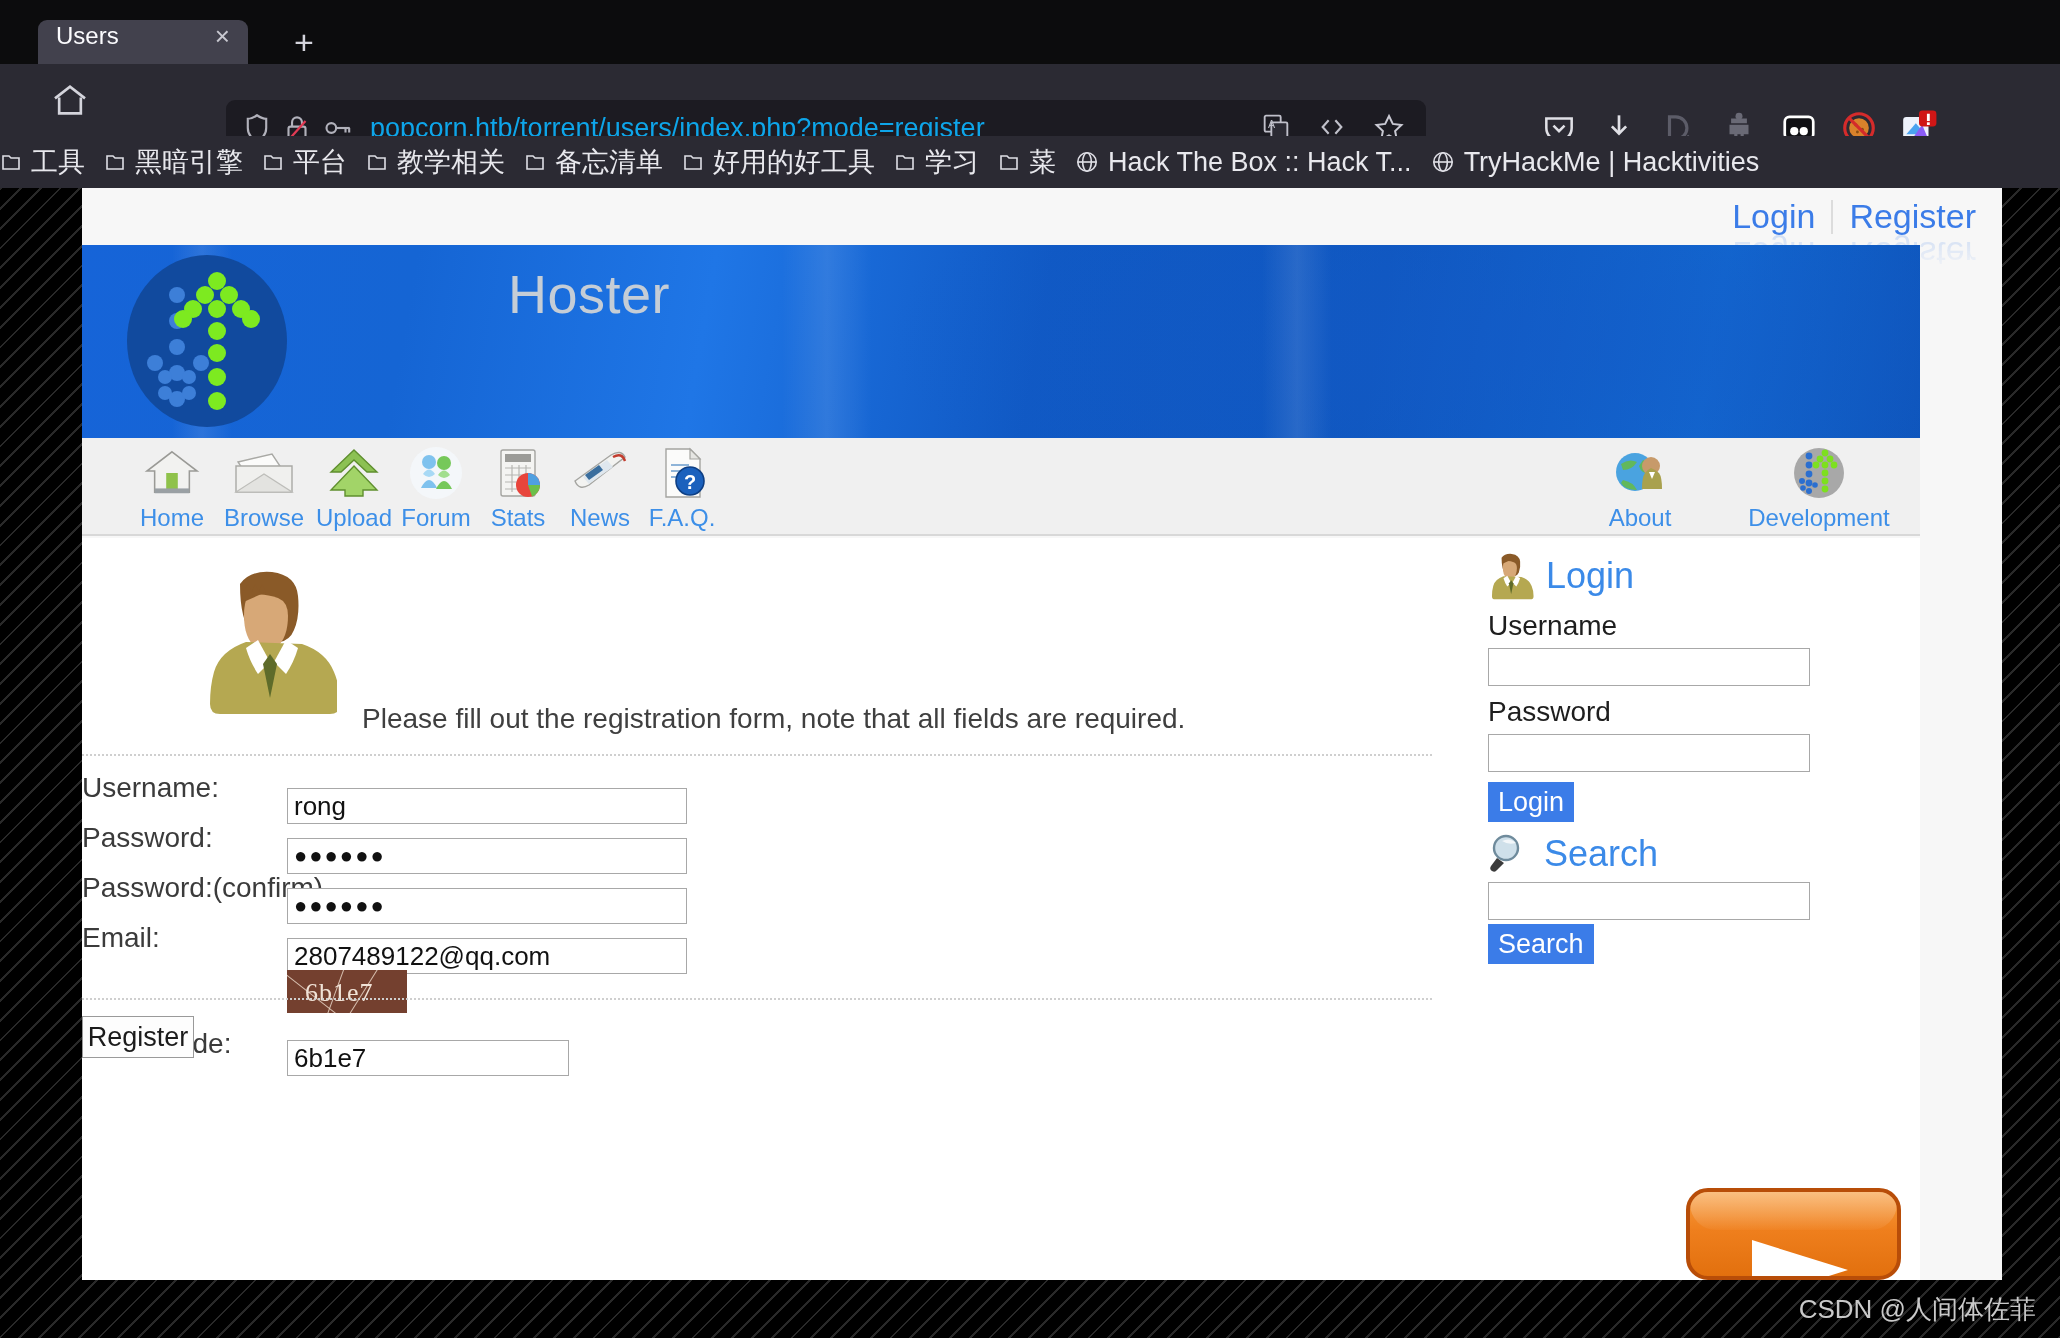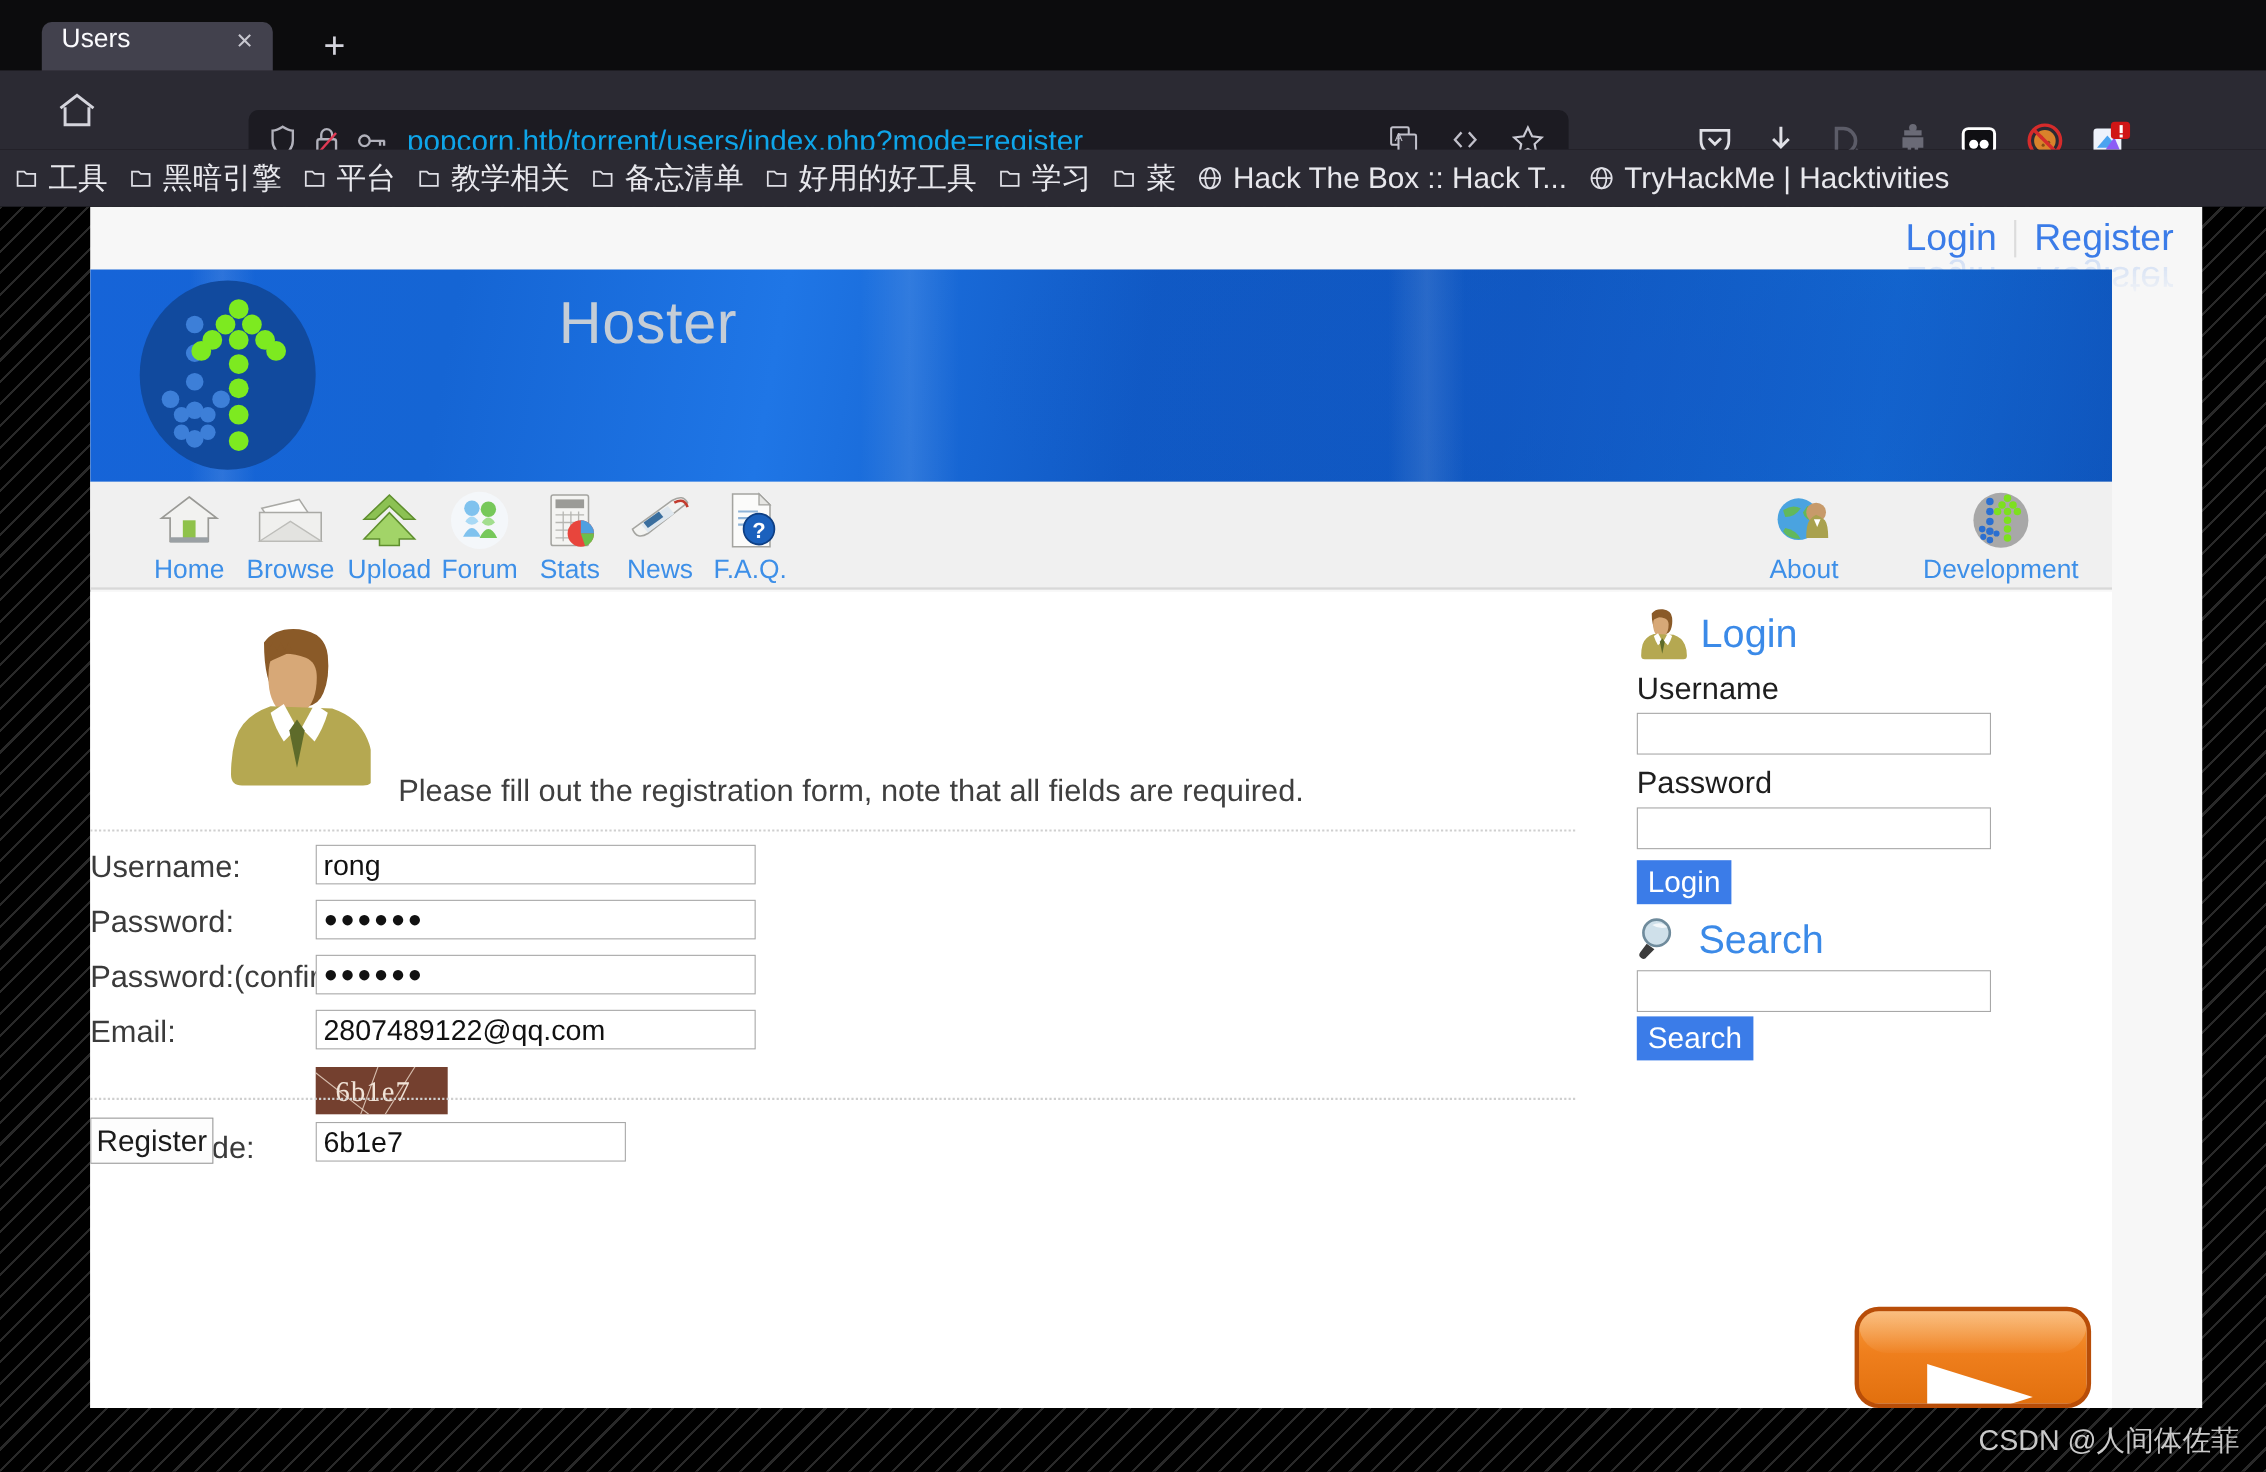--- a/index.html
+++ b/index.html
@@ -56,21 +56,21 @@
 
   #toolbar-right {
     position: absolute; left: 1540px; top: 102px; height: 52px;
     display: flex; align-items: center; gap: 22px;
   }
   #toolbar-right .ic { width: 38px; height: 38px; cursor: pointer; position: relative; }
 
   #bookmarks {
     position: absolute; left: 0; top: 136px; width: 2060px; height: 52px;
     background: #2b2a33; display: flex; align-items: center;
-    overflow: hidden; padding-left: 13px;
+    overflow: hidden; padding-left: 0px;
   }
   .bm {
     display: flex; align-items: center; gap: 8px; flex: none;
     padding: 0 9px; height: 40px; color: #e8e8ed; font-size: 27px; cursor: pointer;
     white-space: nowrap;
   }
   .bm svg { flex: none; }
 
   
   #viewport {
@@ -150,21 +150,21 @@
     border-top: 2px dotted #cfcfcf;
   }
 
   #regform { position: absolute; left: 0px; top: 230px; width: 1350px; }
   .frow { position: relative; height: 50px; padding-left: 16px; }
   .flabel { position: absolute; left: 0px; color: #3b3b3b; font-size: 28px; line-height: 32px; }
   .finput {
     position: absolute; left: 205px; width: 400px; height: 36px;
     border: 1px solid #a8a8a8; background: #fff;
     font-family: "Liberation Sans", sans-serif; font-size: 26px; color: #111;
-    padding: 2px 6px; line-height: 30px; outline: none;
+    padding: 2px 6px; line-height: 30px; outline: none; margin-top: 20px;
   }
   .finput.dots { letter-spacing: 2px; font-size: 22px; }
 
   #captcha-img {
     position: absolute; left: 205px; width: 120px; height: 43px;
     background: #74402f; overflow: hidden;
   }
   #captcha-img .cap-txt {
     position: absolute; left: 18px; top: 8px; color: #f1e3d7; font-size: 26px;
     font-family: "Liberation Serif", serif; letter-spacing: 1px;

